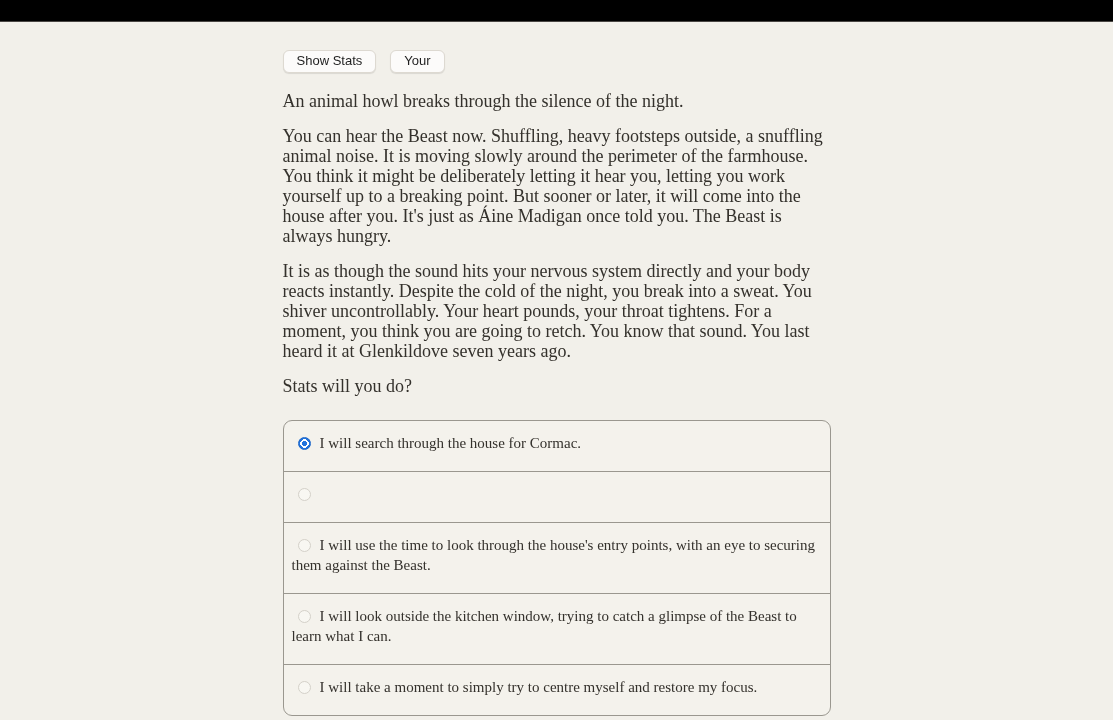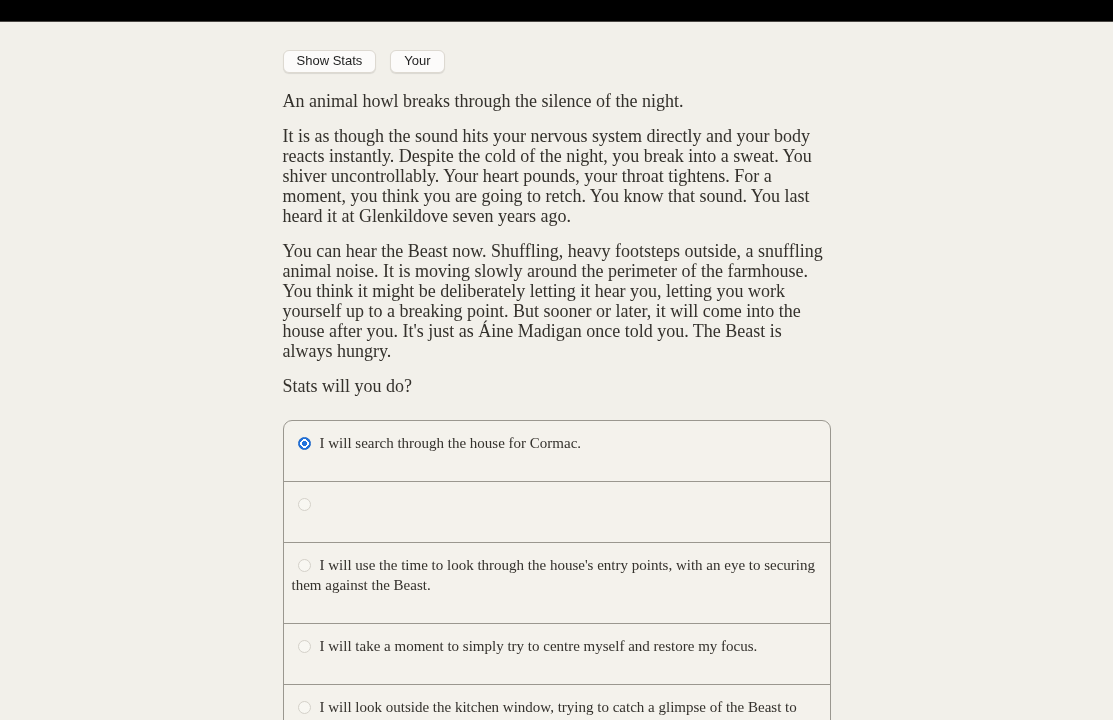--- a/index.html
+++ b/index.html
@@ -39,21 +39,21 @@
   }
   .story p.prompt { margin: 0 0 24px 0; }
   .choice-box {
     border: 1px solid #9a978f;
     border-radius: 9px;
     background: #f4f2ec;
     overflow: hidden;
   }
   .choice-row {
     display: block;
-    padding: 12px 14px 28px 8px;
+    padding: 12px 14px 18px 8px;
     border-bottom: 1px solid #9a978f;
     font-size: 15px;
     line-height: 20px;
     cursor: pointer;
   }
   .choice-row:last-child { border-bottom: none; }
   .radio {
     display: inline-block;
     width: 13px; height: 13px;
     border-radius: 50%;
@@ -87,38 +87,38 @@
 
 <main class="page">
 
   <div class="toolbar">
     <button class="tool-btn">Show Stats</button>
     <button class="tool-btn">Your</button>
   </div>
 
   <div class="story">
     <p>An animal howl breaks through the silence of the night.</p>
+    <p>You can hear the Beast now. Shuffling, heavy footsteps outside, a snuffling animal noise. It is moving slowly around the perimeter of the farmhouse. You think it might be deliberately letting it hear you, letting you work yourself up to a breaking point. But sooner or later, it will come into the house after you. It's just as Áine Madigan once told you. The Beast is always hungry.</p>
     <p>It is as though the sound hits your nervous system directly and your body reacts instantly. Despite the cold of the night, you break into a sweat. You shiver uncontrollably. Your heart pounds, your throat tightens. For a moment, you think you are going to retch. You know that sound. You last heard it at Glenkildove seven years ago.</p>
-    <p>You can hear the Beast now. Shuffling, heavy footsteps outside, a snuffling animal noise. It is moving slowly around the perimeter of the farmhouse. You think it might be deliberately letting it hear you, letting you work yourself up to a breaking point. But sooner or later, it will come into the house after you. It's just as Áine Madigan once told you. The Beast is always hungry.</p>
     <p class="prompt">Stats will you do?</p>
   </div>
 
   <div class="choice-box">
     <label class="choice-row">
       <span class="radio selected"></span><span>I will search through the house for Cormac.</span>
     </label>
     <label class="choice-row">
       <span class="radio"></span>
     </label>
     <label class="choice-row">
       <span class="radio"></span><span>I will use the time to look through the house's entry points, with an eye to securing them against the Beast.</span>
     </label>
     <label class="choice-row">
-      <span class="radio"></span><span>I will take a moment to simply try to centre myself and restore my focus.</span>
+      <span class="radio"></span><span>I will look outside the kitchen window, trying to catch a glimpse of the Beast to learn what I can.</span>
     </label>
     <label class="choice-row">
-      <span class="radio"></span><span>I will look outside the kitchen window, trying to catch a glimpse of the Beast to learn what I can.</span>
+      <span class="radio"></span><span>I will take a moment to simply try to centre myself and restore my focus.</span>
     </label>
   </div>
 
   <button class="next-btn">Next</button>
 
 </main>
 
 </body></html>

